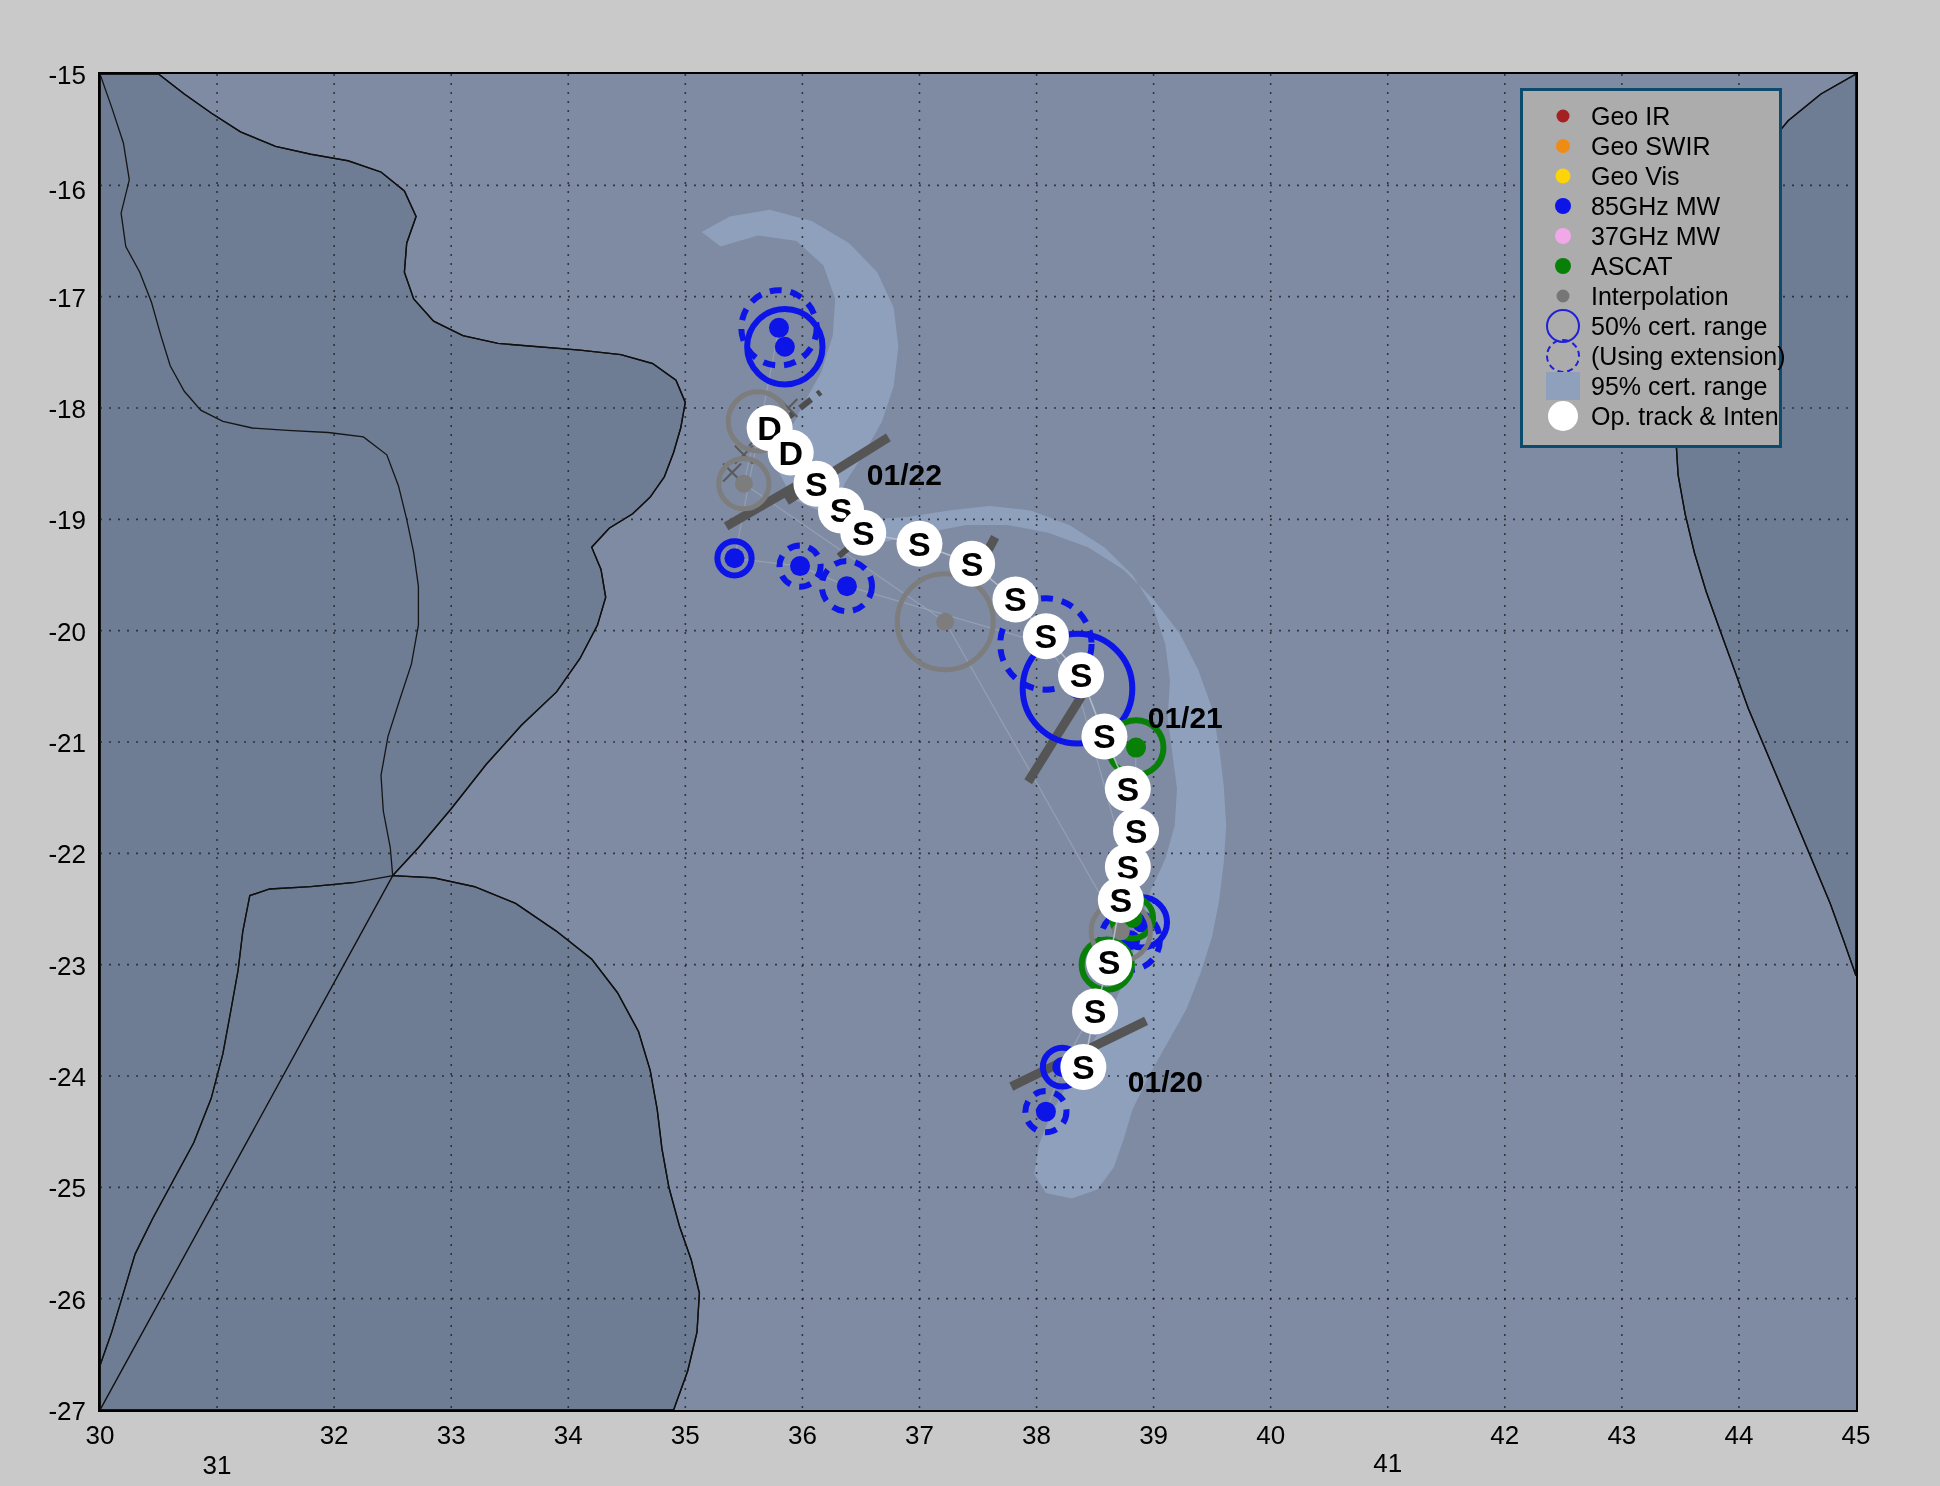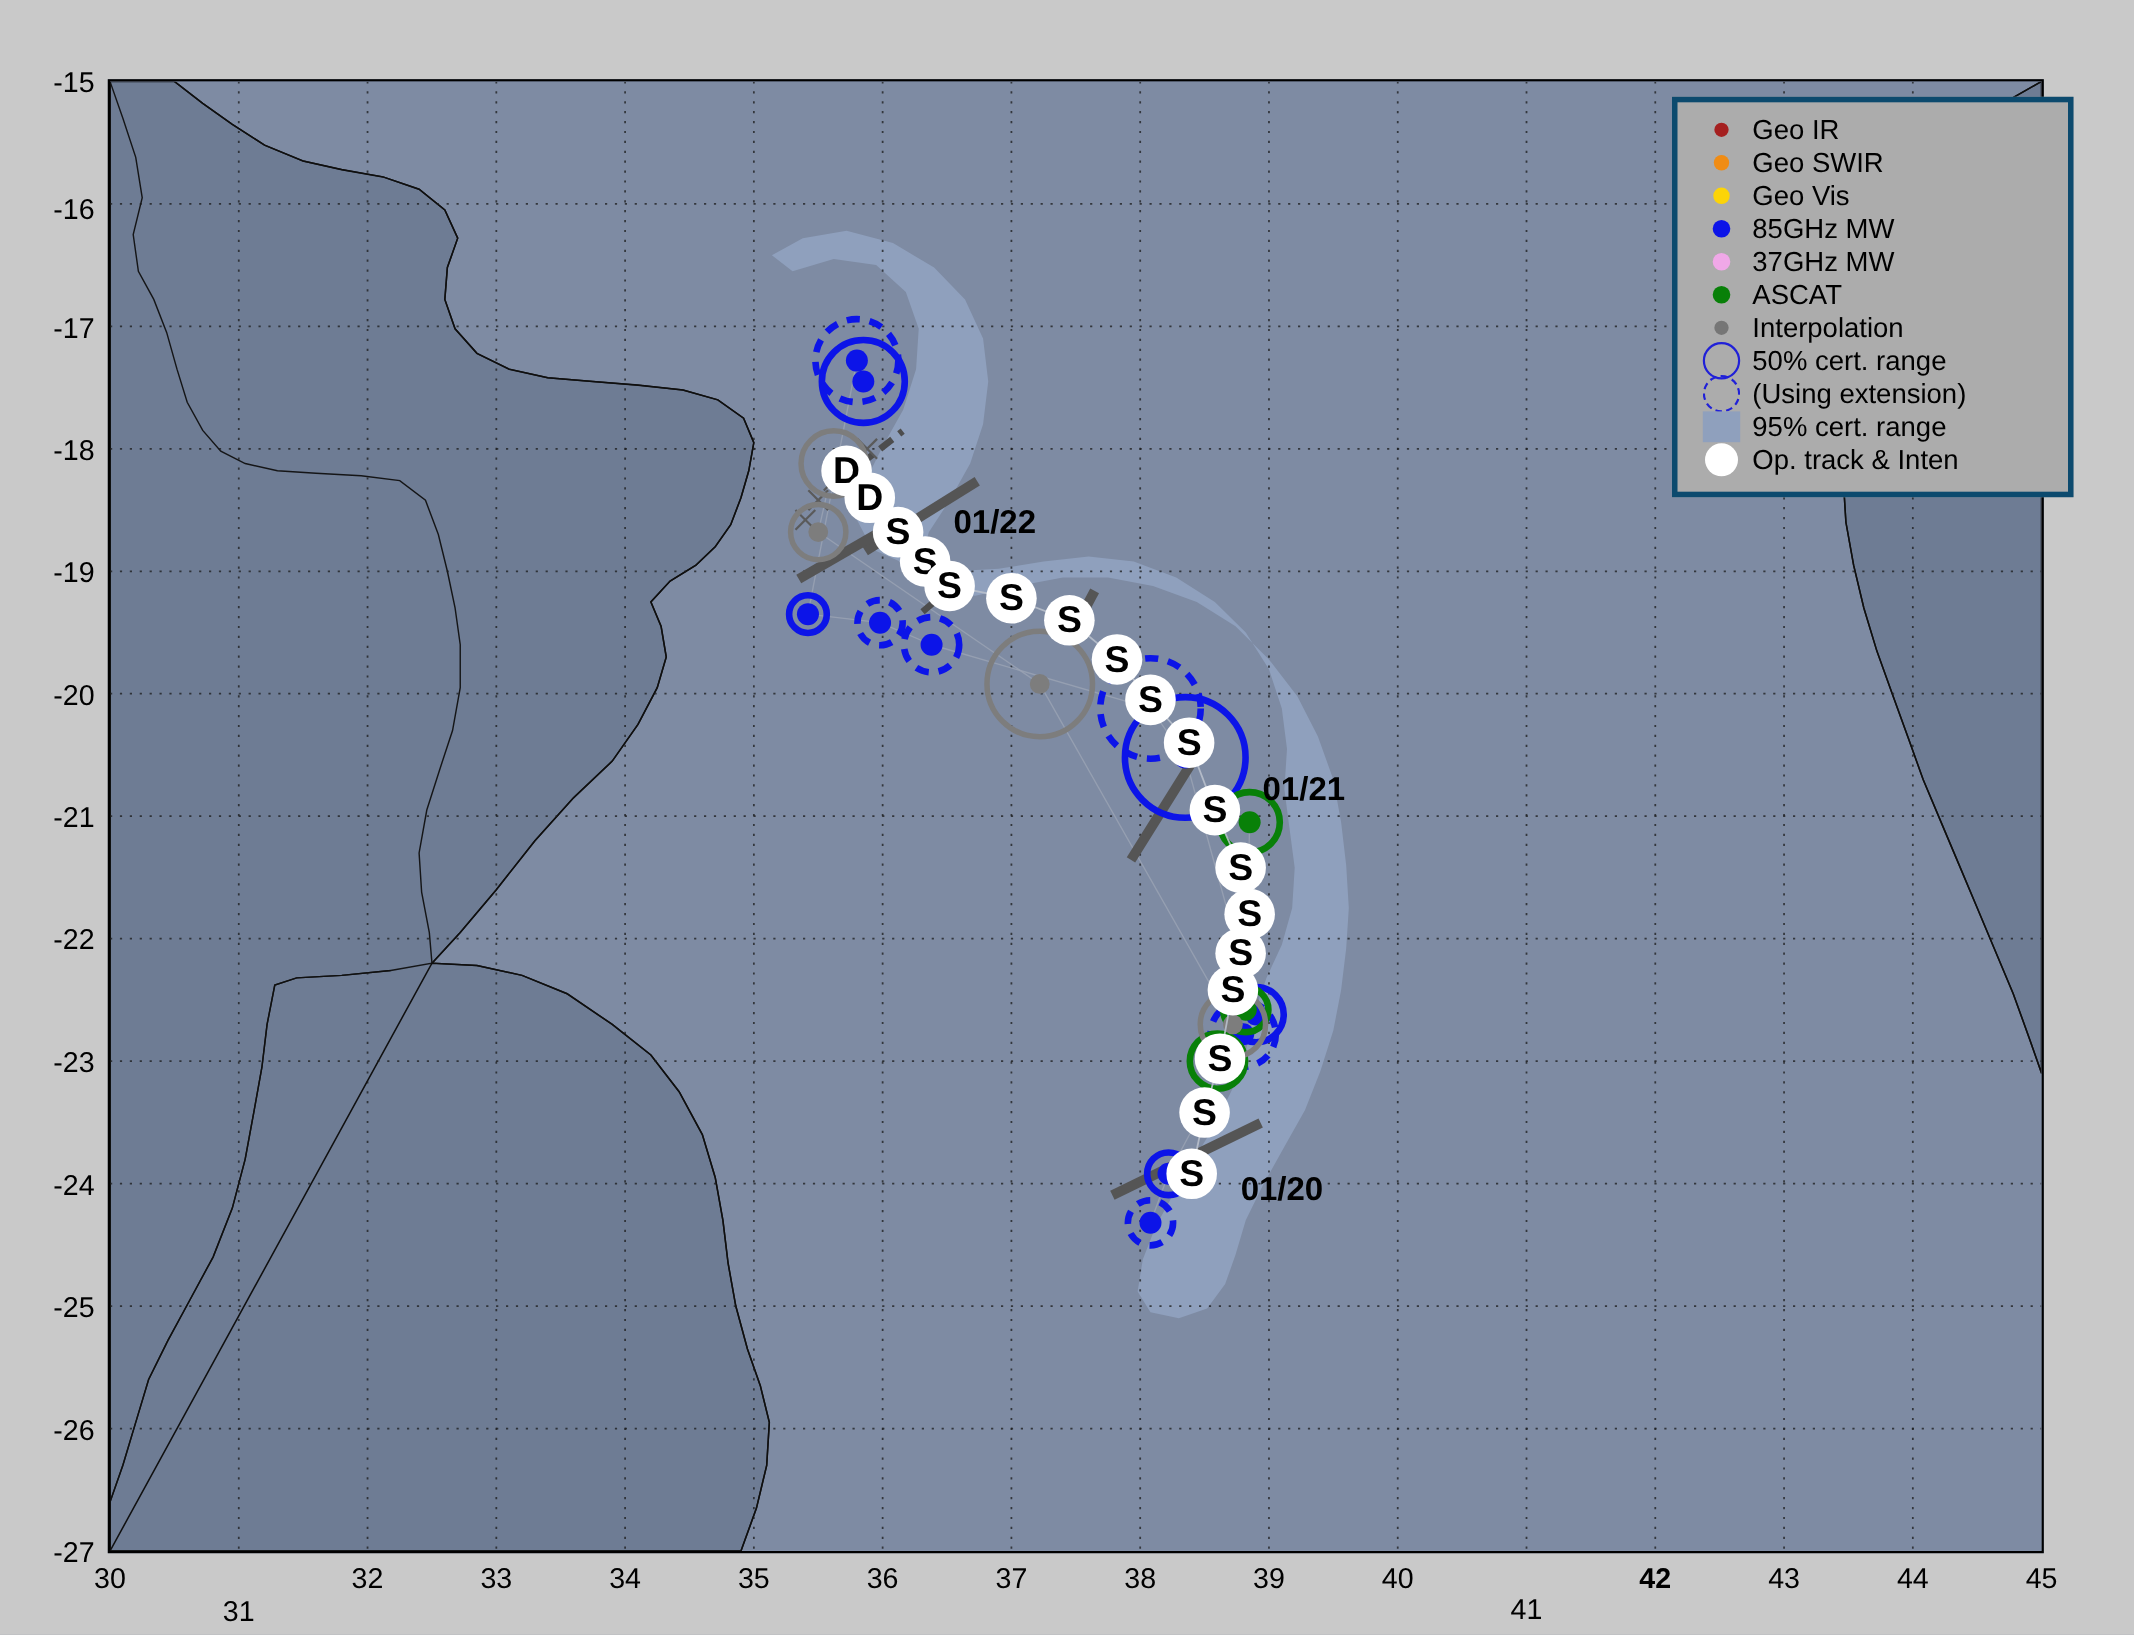--- a/index.html
+++ b/index.html
@@ -58,23 +58,23 @@
     margin-left: -40px;
     text-align: center;
     font-size: 26px;
     color: #000;
   }
 
   
   #legend {
     position: absolute;
     left: 1520px; top: 88px;
-    width: 365px;
+    width: 262px;
     background: #acacac;
-    border: 5px solid #0c4a6e;
+    border: 3px solid #0c4a6e;
     padding: 10px 0 14px 0;
     box-sizing: border-box;
   }
   .lgrow {
     display: flex;
     align-items: center;
     height: 30px;
     padding-left: 12px;
   }
   .lgsym {
@@ -330,21 +330,21 @@
       <div class="xlab" style="left: 334.133px;">32</div>
       <div class="xlab" style="left: 451.2px;">33</div>
       <div class="xlab" style="left: 568.267px;">34</div>
       <div class="xlab" style="left: 685.333px;">35</div>
       <div class="xlab" style="left: 802.4px;">36</div>
       <div class="xlab" style="left: 919.467px;">37</div>
       <div class="xlab" style="left: 1036.53px;">38</div>
       <div class="xlab" style="left: 1153.6px;">39</div>
       <div class="xlab" style="left: 1270.67px;">40</div>
       <div class="xlab" style="left: 1387.73px; margin-top: 28px;">41</div>
-      <div class="xlab" style="left: 1504.8px; font-weight: bold;">42</div>
+      <div class="xlab" style="left: 1504.8px;">42</div>
       <div class="xlab" style="left: 1621.87px;">43</div>
       <div class="xlab" style="left: 1738.93px;">44</div>
       <div class="xlab" style="left: 1856px;">45</div>
     </div>
 
   <div id="legend">
       <div class="lgrow">
         <div class="lgsym">
           <div class="dot" style="width: 13px; height: 13px; background: rgb(165, 32, 32);"></div>
         </div>

